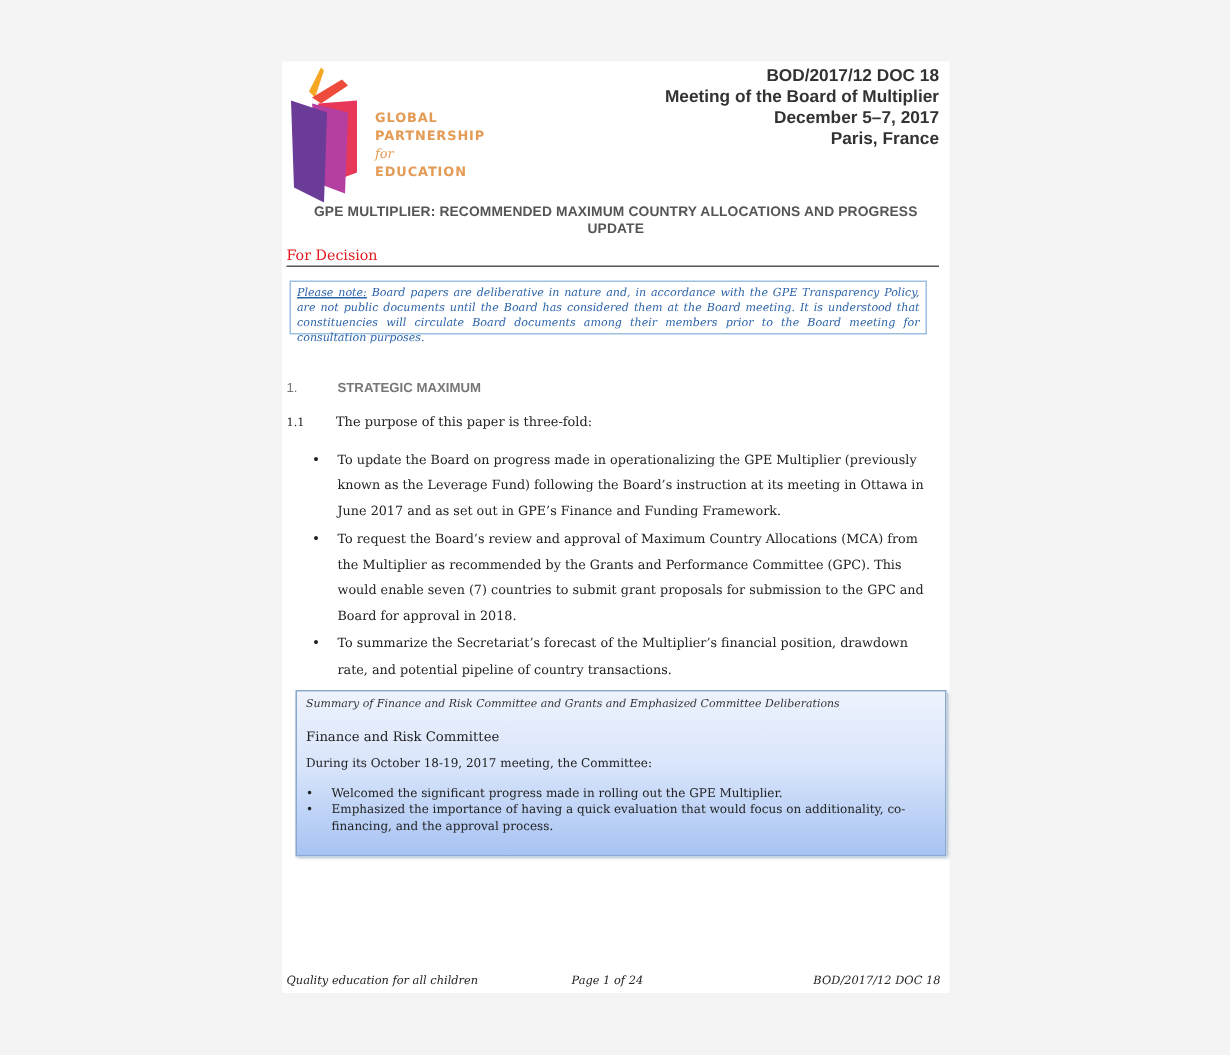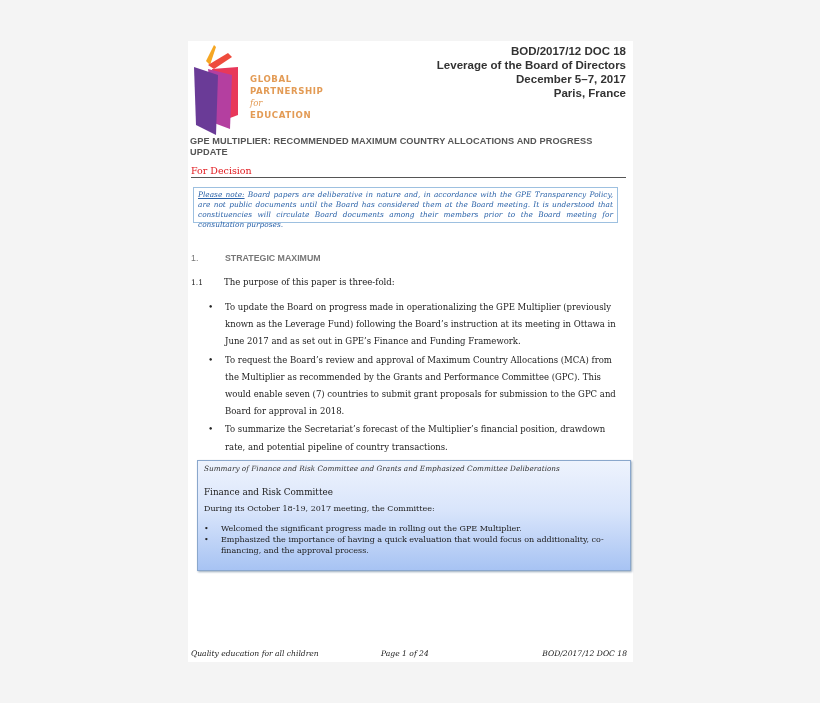--- a/index.html
+++ b/index.html
@@ -20,21 +20,21 @@
     color:#e39b55; letter-spacing:0.6px; font-weight:bold;
   }
   .logo-text .for { font-family:"DejaVu Serif", serif; font-style:italic; font-weight:normal; letter-spacing:0;margin-top:11px; }
   .meta {
     position:absolute; right:7px; top:3px; text-align:right;
     font-family:"Liberation Sans", sans-serif; font-size:11.5px; line-height:14px;
     color:#333; font-weight:bold;
   }
   .meta div { white-space:nowrap; }
   .doc-title {
-    position:absolute; left:2px; width:441px; top:95px; 
+    position:absolute; left:2px; width:441px; top:95px; text-align:center;
     font-family:"Liberation Sans", sans-serif; font-size:9.2px; line-height:11px;
     color:#555; font-weight:bold; letter-spacing:0.1px;
   }
   .for-decision {
     position:absolute; left:3px; top:124px;
     font-family:"DejaVu Serif", serif; font-size:9.5px; color:#e1191e;
   }
   .rule {
     position:absolute; left:3px; right:7px; top:136px; height:1px; background:#555;
   }
@@ -96,21 +96,21 @@
     </svg>
     <div class="logo-text">
       <div>GLOBAL</div>
       <div>PARTNERSHIP</div>
       <div><span class="for">for</span> <span>EDUCATION</span></div>
     </div>
   </div>
 
   <div class="meta">
     <div>BOD/2017/12 DOC 18</div>
-    <div>Leverage of the Board of Directors</div>
+    <div>Meeting of the Board of Multiplier</div>
     <div>December 5–7, 2017</div>
     <div>Paris, France</div>
   </div>
 
   <div class="doc-title">GPE MULTIPLIER: RECOMMENDED MAXIMUM COUNTRY ALLOCATIONS AND PROGRESS UPDATE</div>
 
   <div class="for-decision">For Decision</div>
   <div class="rule"></div>
 
   <div class="notice"><span class="u">Please note:</span><span> Board papers are deliberative in nature and, in accordance with the GPE Transparency Policy, are not public documents until the Board has considered them at the Board meeting. It is understood that constituencies will circulate Board documents among their members prior to the Board meeting for consultation purposes.</span></div>

